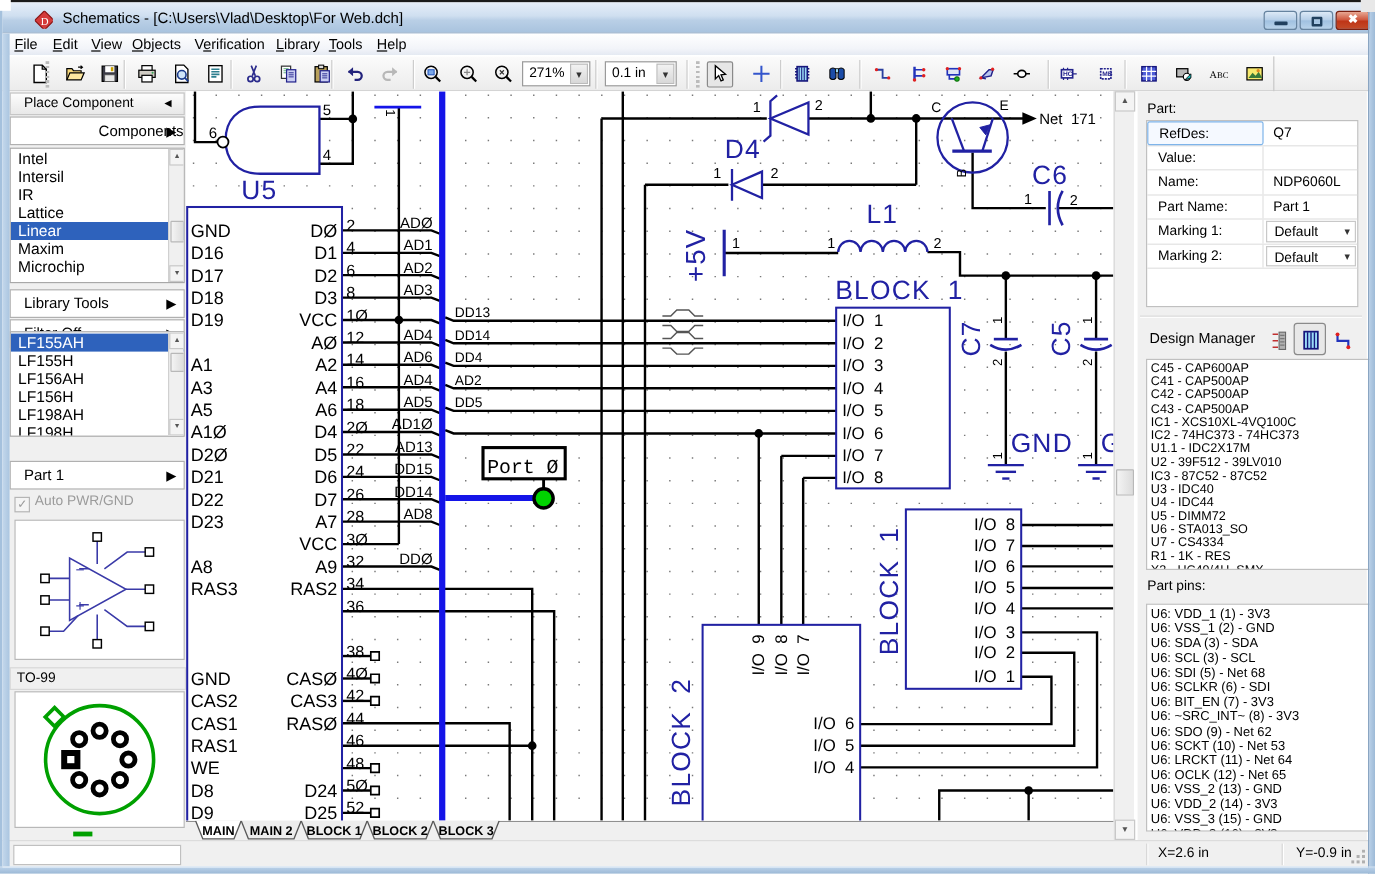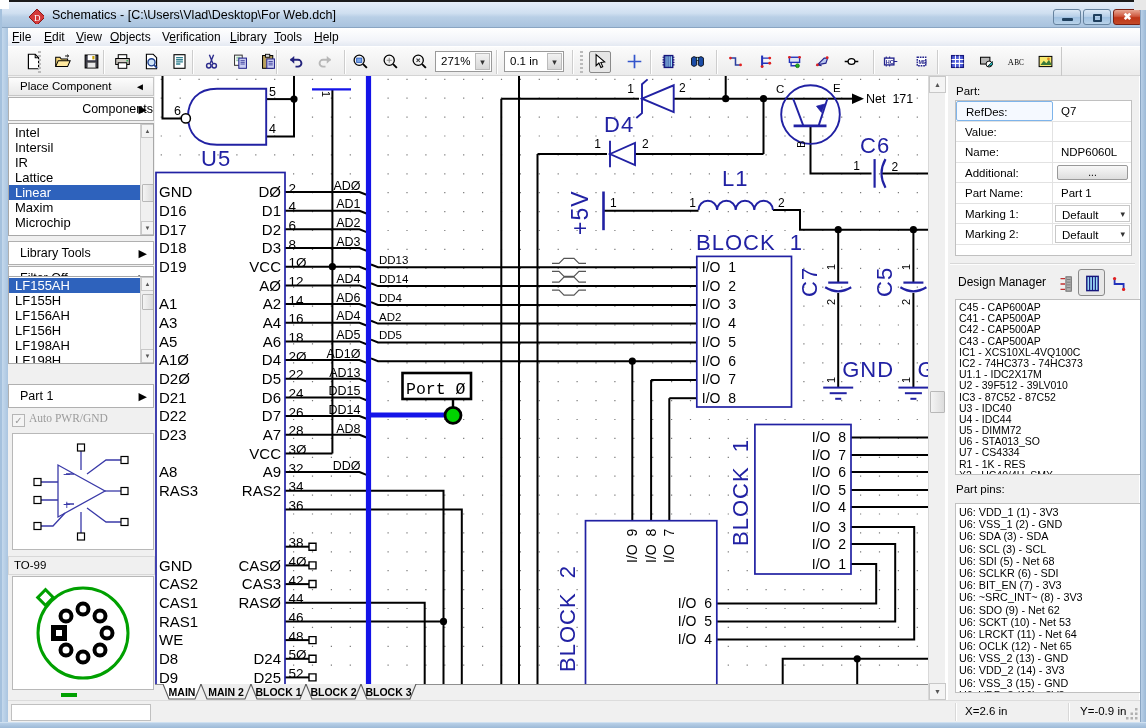--- a/index.html
+++ b/index.html
@@ -38,21 +38,21 @@
 .btn { position:absolute; left:0; width:146px; height:24px; background:#fff; border:1px solid #b0b0b0; padding:4px 0 0 11px; font-size:12.5px; }
 .btn .tri { position:absolute; right:6px; top:5px; font-size:11px; }
 .list { position:absolute; left:0; width:146px; background:#fff; border:1px solid #a8a8a8; overflow:hidden; padding-top:1px; }
 .li { height:15px; padding-left:6px; font-size:13px; line-height:15px; }
 .li.sel { background:#2e62bc; color:#fff; }
 .vscroll { position:absolute; right:0; top:0; bottom:0; width:13px; background:#f0f0f0; border-left:1px solid #d0d0d0; }
 .sarr { position:absolute; left:0; top:0; width:13px; height:14px; background:#f4f4f4; border:1px solid #c8c8c8; font-size:6px; text-align:center; line-height:13px; color:#555; }
 .sthumb { position:absolute; left:0.5px; width:12px; background:linear-gradient(90deg,#f4f4f4,#dcdcdc); border:1px solid #b8b8b8; border-radius:1px; }
 .grip { position:absolute; left:2px; right:2px; top:45%; height:5px;
   background:repeating-linear-gradient(#aaa 0 1px, transparent 1px 2.5px); }
-.chkrow { position:absolute; left:4px; font-size:11.5px; color:#9b9b9b;font-family:Liberation Serif, serif; }
+.chkrow { position:absolute; left:4px; font-size:11.5px; color:#9b9b9b; }
 .chk { display:inline-block; width:13px; height:13px; border:1px solid #b5b5b5; background:#f4f4f4; color:#9b9b9b; font-size:10px; line-height:12px; text-align:center; margin-right:4px; vertical-align:-2px; }
 .pbox { position:absolute; left:4px; width:142px; background:#fff; border:1px solid #b8b8b8; }
 .plabel { position:absolute; left:0; width:147px; height:19px; background:#f0f0f0; border:1px solid #d8d8d8; padding:2px 0 0 5px; font-size:11.5px; }
 #canvas { position:absolute; left:155px; top:76px; width:773px; height:608px; background:#fff; overflow:hidden; }
 #cscroll { position:absolute; left:928px; top:76px; width:17px; height:624px; background:#f0f0f0; border-left:1px solid #d8d8d8; }
 #cscroll .sarr { width:17px; height:17px; font-size:7px; line-height:16px; }
 #cscroll .sthumb { left:1px; width:15px; top:315px; height:22px; }
 #tabstrip { position:absolute; left:155px; top:684px; width:773px; height:16px; }
 
 #rpanel { position:absolute; left:948px; top:76px; width:191px; height:624px; background:#f0f0f0; }
@@ -653,26 +653,20 @@
         </div>
         <div class="trow">
           <div class="tlab">Value:</div>
           <div class="tval"></div>
         </div>
         <div class="trow">
           <div class="tlab">Name:</div>
           <div class="tval">NDP6060L</div>
         </div>
         <div class="trow">
-          <div class="tlab">Additional:</div>
-          <div class="tval">
-            <div class="dots3">&nbsp;...&nbsp;</div>
-          </div>
-        </div>
-        <div class="trow">
           <div class="tlab">Part Name:</div>
           <div class="tval">Part 1</div>
         </div>
         <div class="trow">
           <div class="tlab">Marking 1:</div>
           <div class="tval">
             <div class="dd">Default<span class="dda">▾</span></div>
           </div>
         </div>
         <div class="trow">

